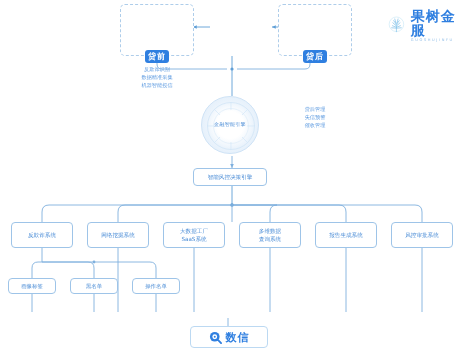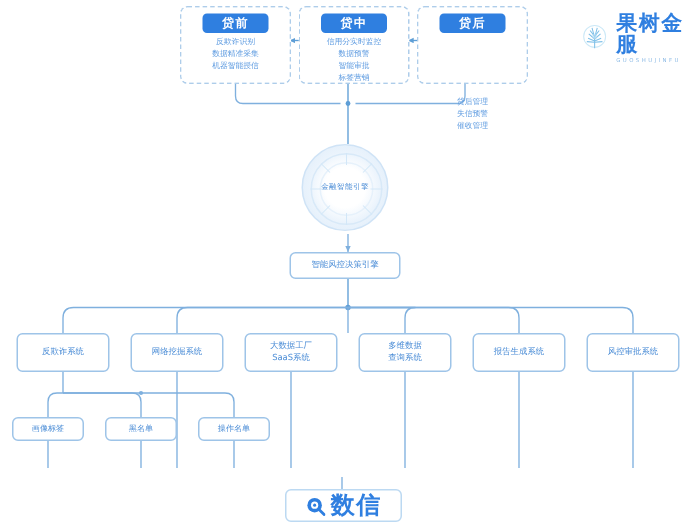--- a/index.html
+++ b/index.html
@@ -13,21 +13,21 @@
 
   
   .phase{
     position:absolute;border:1px dashed #aecdea;border-radius:5px;
     background:#ffffff;box-sizing:border-box;
     display:flex;flex-direction:column;align-items:center;padding-top:4px;
   }
   .phase-head{
     background:#2f7fe0;color:#ffffff;border-radius:3px;
     font-size:8px;line-height:13px;letter-spacing:1px;
-    width:44px;text-align:center;font-weight:bold;
+    width:24px;text-align:center;font-weight:bold;margin-top:41px;
   }
   .phase-list{margin-top:3px;display:flex;flex-direction:column;align-items:center;gap:1px;}
   .phase-list span{font-size:5.2px;line-height:7px;color:#5c9ae0;white-space:nowrap;}
 
   
   .orb{
     position:absolute;width:58px;height:58px;border-radius:50%;
     left:201px;top:96px;
     background:radial-gradient(circle at 50% 50%,#ffffff 34%,#eaf3fc 60%,#dcebf9 100%);
     border:1px solid #cfe3f6;box-sizing:border-box;
@@ -62,21 +62,21 @@
   .brand-text{display:flex;flex-direction:column;line-height:1;}
   .brand-cn{font-size:14px;font-weight:bold;color:#2f7fe0;letter-spacing:1px;}
   .brand-en{font-size:3.6px;color:#8fbce6;letter-spacing:1.6px;margin-top:2px;}
 
   
   .footer-logo{
     position:absolute;left:190px;top:326px;width:76px;height:20px;
     border:1px solid #bcd9f2;border-radius:4px;background:#fff;
     display:flex;align-items:center;justify-content:center;gap:4px;
   }
-  .footer-cn{font-size:16px;font-weight:bold;color:#2f7fe0;letter-spacing:1px;}
+  .footer-cn{font-size:11px;font-weight:bold;color:#2f7fe0;letter-spacing:1px;}
 </style>
 </head>
 <body>
 
 <div id="stage">
 
   <svg class="wires" viewBox="0 0 463 350">
     <defs>
       <marker id="ar" markerWidth="5" markerHeight="5" refX="4.4" refY="2" orient="auto">
         <path d="M0,0 L4.4,2 L0,4 z" fill="#7fb0de"></path>
@@ -146,29 +146,20 @@
 
   <div class="phase" style="left:120px;top:4px;width:74px;height:52px;">
     <div class="phase-head">贷前</div>
     <div class="phase-list">
       <span>反欺诈识别</span>
       <span>数据精准采集</span>
       <span>机器智能授信</span>
     </div>
   </div>
 
-  <div class="phase" style="left:199px;top:4px;width:74px;height:52px;">
-    <div class="phase-head">贷中</div>
-    <div class="phase-list">
-      <span>信用分实时监控</span>
-      <span>数据预警</span>
-      <span>智能审批</span>
-      <span>标签营销</span>
-    </div>
-  </div>
 
   <div class="phase" style="left:278px;top:4px;width:74px;height:52px;gap:40px;">
     <div class="phase-head">贷后</div>
     <div class="phase-list">
       <span>贷后管理</span>
       <span>失信预警</span>
       <span>催收管理</span>
     </div>
   </div>
 

